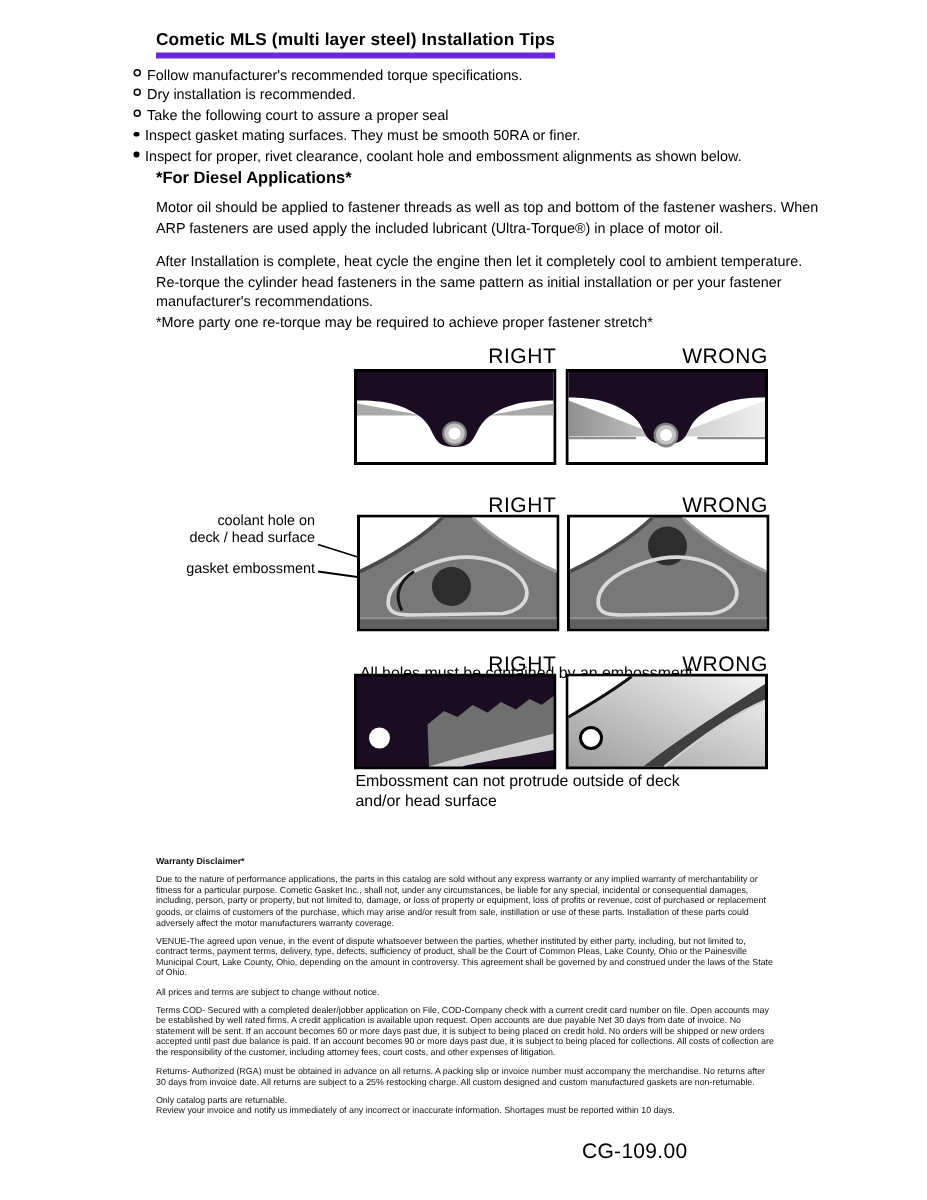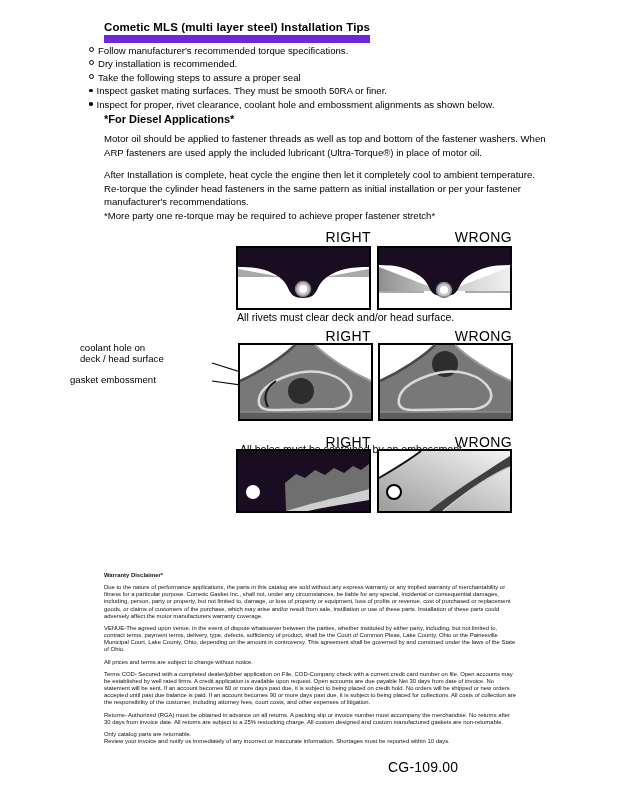--- a/index.html
+++ b/index.html
@@ -1,40 +1,40 @@
 <!DOCTYPE html>
 <html><head>
 <meta charset="utf-8">
 <style>
   html,body{margin:0;padding:0;background:#fff;}
   .page{position:relative;width:618px;height:800px;background:#ffffff;
         font-family:"Liberation Sans",sans-serif;color:#000;overflow:hidden;}
 
   .title{position:absolute;left:104px;top:21px;font-size:11.5px;font-weight:bold;
-         border-bottom:8px solid #6d28d9;padding-bottom:2px;letter-spacing:.1px;}
+         border-bottom:4px solid #6d28d9;padding-bottom:2px;letter-spacing:.1px;}
 
   .bullets{position:absolute;left:89px;top:44px;font-size:9.6px;line-height:13.4px;width:480px;}
   .brow{white-space:nowrap;}
   .marker{display:inline-block;width:3px;height:3px;border:1px solid #000;border-radius:50%;
           margin-right:4px;vertical-align:2px;}
   .smarker{display:inline-block;width:3.6px;height:3.6px;background:#000;border-radius:50%;
            margin-right:4px;vertical-align:2px;}
   .sub{}
 
   .diesel-h{position:absolute;left:104px;top:113px;font-size:11px;font-weight:bold;}
   .para{position:absolute;left:104px;width:442px;font-size:9.6px;line-height:13.6px;}
   .p1{top:132px;}
   .p2{top:168px;}
   .note{top:209px;}
 
   .dlabel{position:absolute;width:135px;text-align:right;font-size:14px;letter-spacing:.4px;}
   .dimg{position:absolute;width:135px;line-height:0;}
   .cap{position:absolute;left:237px;font-size:10.6px;line-height:13px;}
 
-  .ann{position:absolute;text-align:left;font-size:9.6px;line-height:10.8px;}
+  .ann{position:absolute;text-align:right;font-size:9.6px;line-height:10.8px;}
   .ann1{left:80px;top:343px;width:130px;}
   .ann2{left:70px;top:375px;width:140px;}
   .leaders{position:absolute;left:211px;top:357px;}
 
   .legal{position:absolute;left:104px;top:572px;width:412px;font-size:5.9px;
          line-height:7.15px;color:#111;}
   .legal p{margin:0 0 5px 0;}
   .legal p.tight{margin-bottom:0;}
   .legal .lh{font-weight:bold;margin-bottom:5px;}
 
@@ -43,21 +43,21 @@
 </head>
 <body>
 
 <div class="page">
 
   <div class="title">Cometic MLS (multi layer steel) Installation Tips</div>
 
   <div class="bullets">
     <div class="brow"><span class="marker"></span><span>Follow manufacturer's recommended torque specifications.</span></div>
     <div class="brow"><span class="marker"></span><span>Dry installation is recommended.</span></div>
-    <div class="brow"><span class="marker"></span><span>Take the following steps to assure a proper seal</span></div>
+    <div class="brow"><span class="marker"></span><span>Take the following court to assure a proper seal</span></div>
     <div class="brow sub"><span class="smarker"></span><span>Inspect gasket mating surfaces.  They must be smooth 50RA or finer.</span></div>
     <div class="brow sub"><span class="smarker"></span><span>Inspect for proper, rivet clearance, coolant hole and embossment alignments as shown below.</span></div>
   </div>
 
   <div class="diesel-h">*For Diesel Applications*</div>
   <div class="para p1">Motor oil should be applied to fastener threads as well as top and bottom of the fastener washers. When ARP fasteners are used apply the included lubricant (Ultra-Torque®) in place of motor oil.</div>
   <div class="para p2">After Installation is complete, heat cycle the engine then let it completely cool to ambient temperature. Re-torque the cylinder head fasteners in the same pattern as initial installation or per your fastener manufacturer's recommendations.</div>
   <div class="para note">*More party one re-torque may be required to achieve proper fastener stretch*</div>
 
   <div class="dlabel" style="left:236px;top:229px;">RIGHT</div>
@@ -89,21 +89,20 @@
       <polygon points="2,21 64,45 2,45" fill="url(#g1l)"></polygon>
       <polygon points="133,21 70,45 133,45" fill="url(#g1r)"></polygon>
       <path d="M2,2 H133 V19 C114,19 103,22 91,30 C78,39 85,50 67,50 C49,50 56,39 43,30 C31,22 20,19 2,19 Z" fill="#1a0d22"></path>
       <line x1="2" y1="46" x2="47" y2="46" stroke="#8f8f8f" stroke-width="1.5"></line>
       <line x1="88" y1="46" x2="133" y2="46" stroke="#8f8f8f" stroke-width="1.5"></line>
       <circle cx="67" cy="44" r="7.5" fill="#c4c4c4" stroke="#808080" stroke-width="1.5"></circle>
       <circle cx="67" cy="44" r="4" fill="#fff"></circle>
       <path d="M60,46 A7.5,7.5 0 0 0 74,46" fill="none" stroke="#8f8f8f" stroke-width="1"></path>
     </svg>
   </div>
-  <div class="cap" style="top:311px;">All rivets must clear deck and/or head surface.</div>
 
   <div class="dlabel" style="left:236px;top:328px;">RIGHT</div>
   <div class="dlabel" style="left:377px;top:328px;">WRONG</div>
 
   <div class="ann ann1">
     <div>coolant hole on</div>
     <div>deck / head surface</div>
   </div>
   <div class="ann ann2">gasket embossment</div>
   <svg class="leaders" width="100" height="40">
@@ -160,20 +159,24 @@
           </linearGradient>
       </defs>
       <rect x="1" y="1" width="133" height="62" fill="url(#g3)" stroke="#000" stroke-width="2"></rect>
       <path d="M2,2 H44 C31,12 14,22 2,29 Z" fill="#fff"></path>
       <path d="M44,2 C31,12 14,22 2,29" fill="none" stroke="#141414" stroke-width="2"></path>
       <path d="M133,7 C100,28 72,46 52,62 L66,62 C88,44 114,26 133,18 Z" fill="#3f3f3f"></path>
       <path d="M133,18 C114,26 88,44 66,62" fill="none" stroke="#cfcfcf" stroke-width="1.5"></path>
       <circle cx="17" cy="43" r="7" fill="#fff" stroke="#000" stroke-width="2"></circle>
     </svg>
   </div>
+  <div class="cap" style="top:515px;">
+    <div>Embossment can not protrude outside of deck</div>
+    <div>and/or head surface</div>
+  </div>
 
   <div class="legal">
     <div class="lh">Warranty Disclaimer*</div>
     <p>Due to the nature of performance applications, the parts in this catalog are sold without any express warranty or any implied warranty of merchantability or fitness for a particular purpose.  Cometic Gasket Inc., shall not, under any circumstances, be liable for any special, incidental or consequential damages, including, person, party or property, but not limited to, damage, or loss of property or equipment, loss of profits or revenue, cost of purchased or replacement goods, or claims of customers of the purchase, which may arise and/or result from sale, instillation or use of these parts.  Installation of these parts could adversely affect the motor manufacturers warranty coverage.</p>
     <p>VENUE-The agreed upon venue, in the event of dispute whatsoever between the parties, whether instituted by either party, including, but not limited to, contract terms, payment terms, delivery, type, defects, sufficiency of product, shall be the Court of Common Pleas, Lake County, Ohio or the Painesville Municipal Court, Lake County, Ohio, depending on the amount in controversy. This agreement shall be governed by and construed under the laws of the State of Ohio.</p>
     <p>All prices and terms are subject to change without notice.</p>
     <p>Terms COD- Secured with a completed dealer/jobber application on File, COD-Company check with a current credit card number on file.  Open accounts may be established by well rated firms.  A credit application is available upon request.  Open accounts are due payable Net 30 days from date of invoice.  No statement will be sent.  If an account becomes 60 or more days past due, it is subject to being placed on credit hold.  No orders will be shipped or new orders accepted until past due balance is paid.  If an account becomes 90 or more days past due, it is subject to being placed for collections.  All costs of collection are the responsibility of the customer, including attorney fees, court costs, and other expenses of litigation.</p>
     <p>Returns- Authorized (RGA) must be obtained in advance on all returns.  A packing slip or invoice number must accompany the merchandise.  No returns after 30 days from invoice date.  All returns are subject to a 25% restocking charge.  All custom designed and custom manufactured gaskets are non-returnable.</p>
     <p class="tight">Only catalog parts are returnable.</p>
     <p>Review your invoice and notify us immediately of any incorrect or inaccurate information.  Shortages must be reported within 10 days.</p>

